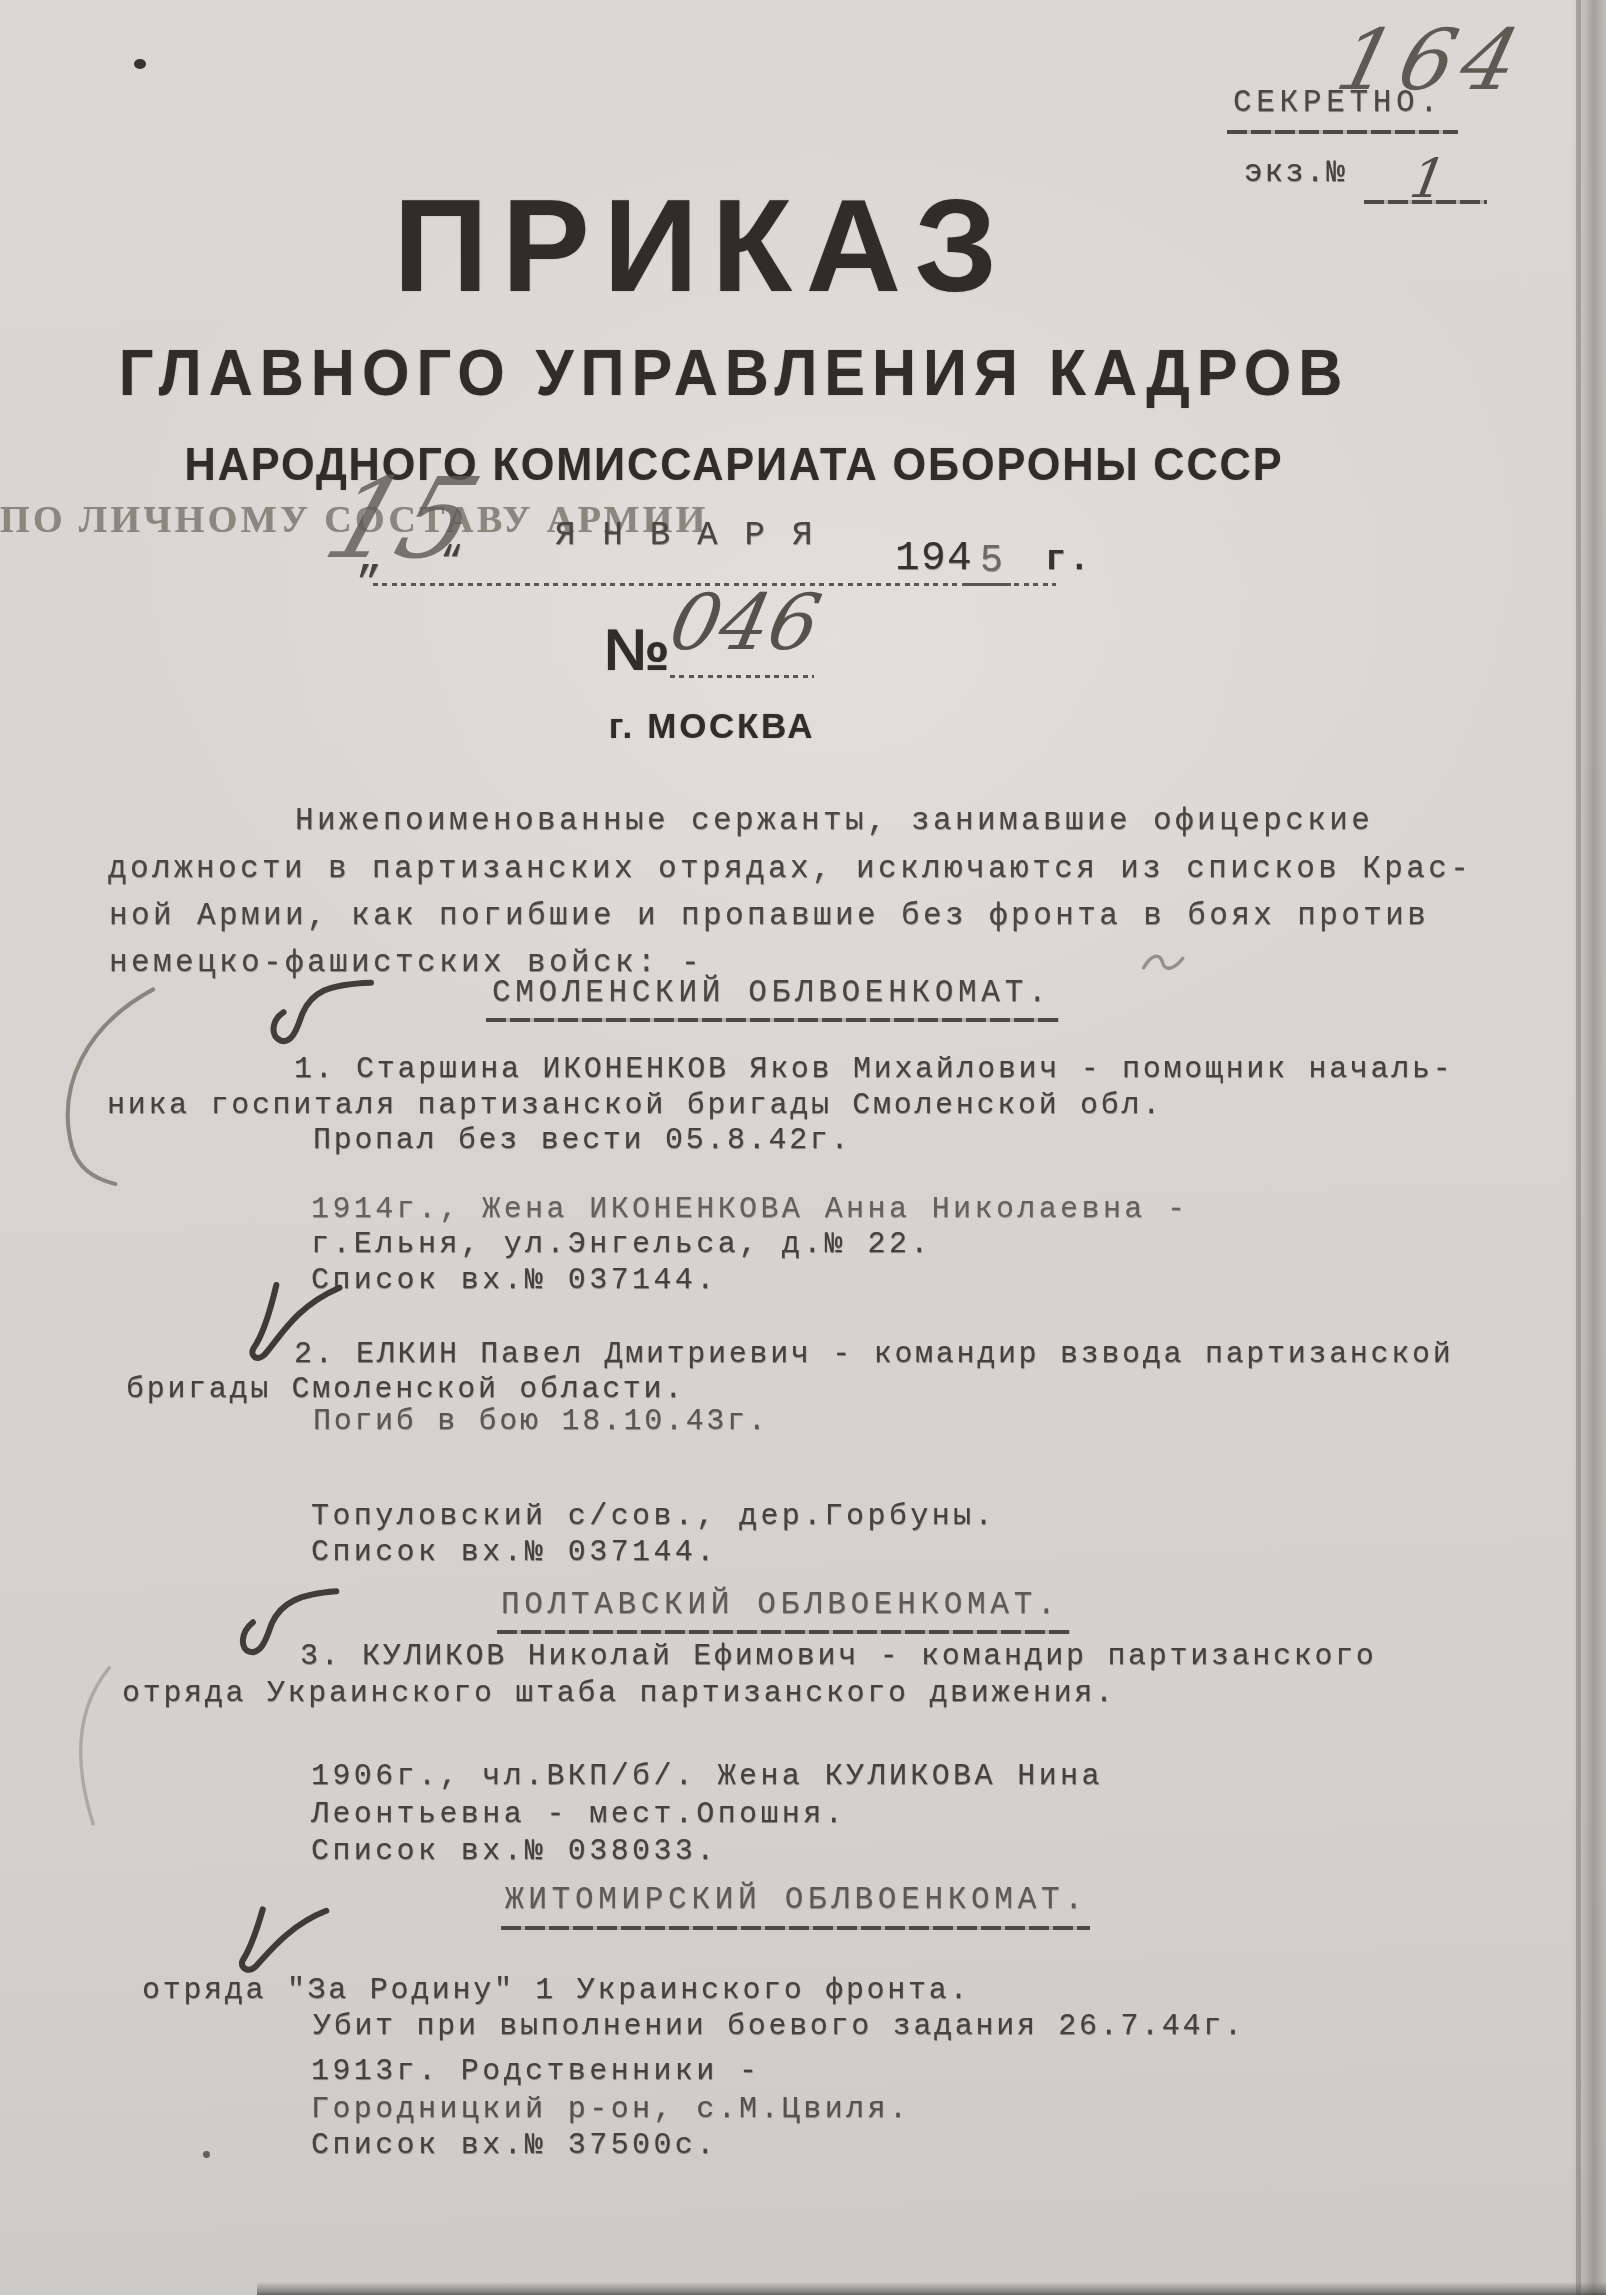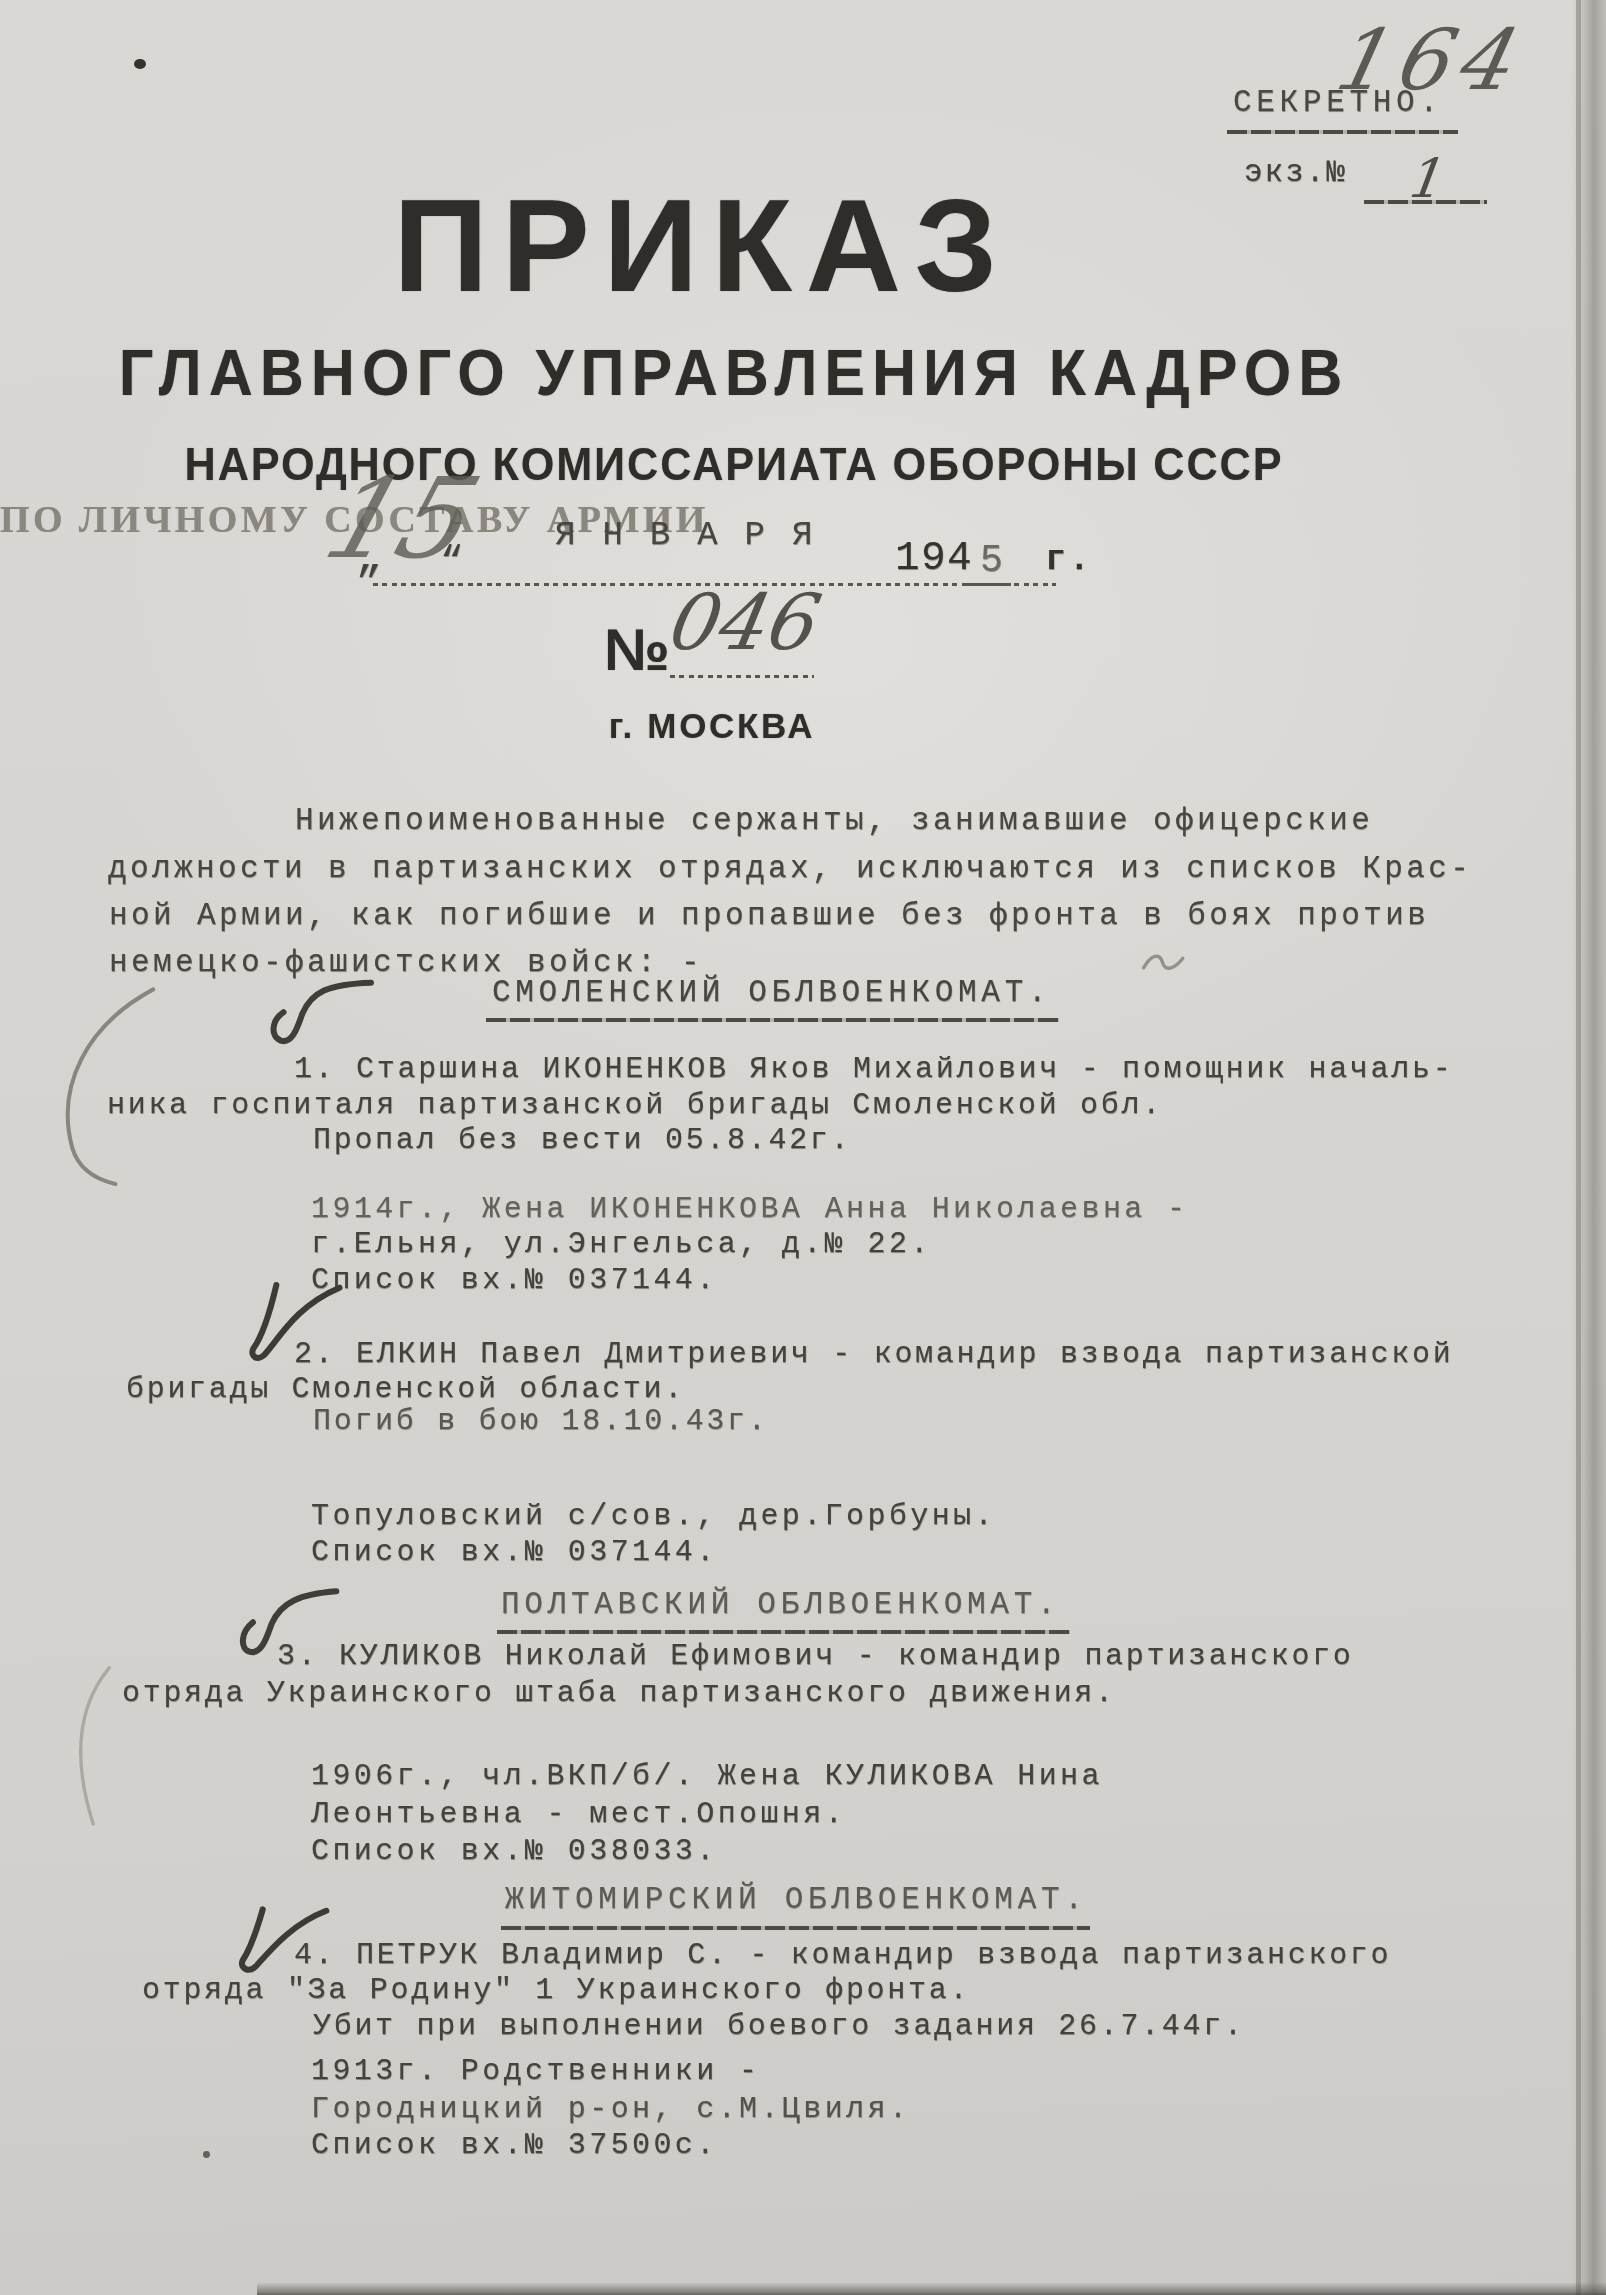--- a/index.html
+++ b/index.html
@@ -133,35 +133,34 @@
   <svg style="left:230px;top:1587px" width="111" height="78" viewBox="0 0 165 115">
     <path d="M34,52 C16,66 14,92 30,96 C48,100 56,70 62,54 C76,22 104,10 158,6" fill="none" stroke="#413e39" stroke-width="9" stroke-linecap="round"></path>
   </svg>
   <svg style="left:54px;top:1665px" width="71" height="165" viewBox="0 0 105 245">
     <path d="M82,4 C34,62 28,142 58,236" fill="none" stroke="#97938b" stroke-width="5" stroke-linecap="round" opacity=".65"></path>
   </svg>
 
   <div class="typed sect" style="left:501px;top:1587px;opacity:.85">ПОЛТАВСКИЙ ОБЛВОЕНКОМАТ.</div>
   <div class="dashline" style="left:497px;top:1630px;width:573px"></div>
 
-  <div class="typed" style="left:277px;top:1639px">3. КУЛИКОВ Николай Ефимович - командир партизанского</div>
+  <div class="typed" style="left:300px;top:1639px">3. КУЛИКОВ Николай Ефимович - командир партизанского</div>
   <div class="typed" style="left:122px;top:1676px">отряда Украинского штаба партизанского движения.</div>
 
   <div class="typed det" style="left:311px;top:1759px">1906г., чл.ВКП/б/. Жена КУЛИКОВА Нина</div>
   <div class="typed det" style="left:311px;top:1797px">Леонтьевна - мест.Опошня.</div>
   <div class="typed det" style="left:311px;top:1834px">Список вх.№ 038033.</div>
 
   <div class="typed sect" style="left:505px;top:1882px;opacity:.85">ЖИТОМИРСКИЙ ОБЛВОЕНКОМАТ.</div>
   <div class="dashline" style="left:501px;top:1926px;width:589px"></div>
 
   <svg style="left:233px;top:1904px" width="98" height="71" viewBox="0 0 145 105">
     <path d="M44,8 C36,36 26,66 14,84 C10,96 24,102 34,92 C54,70 86,30 138,10" fill="none" stroke="#3e3b36" stroke-width="9" stroke-linecap="round"></path>
   </svg>
 
-  <div class="typed" style="left:294px;top:1938px">4. ПЕТРУК Владимир С. - командир взвода партизанского</div>
   <div class="typed" style="left:142px;top:1973px">отряда "За Родину" 1 Украинского фронта.</div>
   <div class="typed" style="left:313px;top:2009px">Убит при выполнении боевого задания 26.7.44г.</div>
 
   <div class="typed det" style="left:311px;top:2054px">1913г. Родственники -</div>
   <div class="typed det" style="left:311px;top:2092px;opacity:.88">Городницкий р-он, с.М.Цвиля.</div>
   <div class="typed det" style="left:311px;top:2128px">Список вх.№ 37500с.</div>
 
 </div>
 
 

